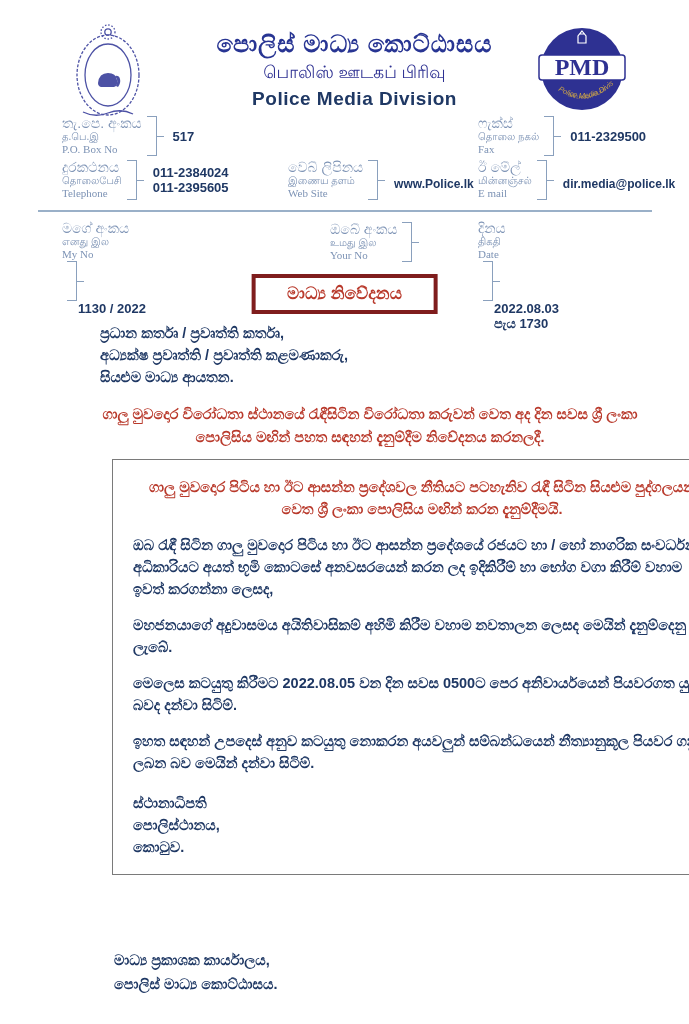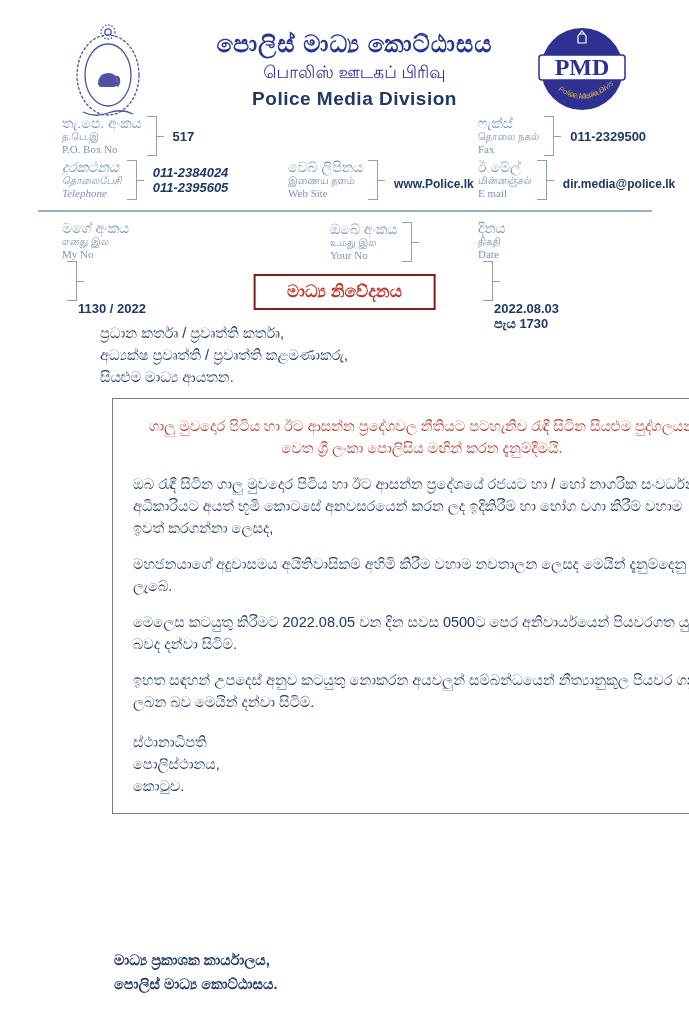--- a/index.html
+++ b/index.html
@@ -27,24 +27,24 @@
   .bracket { position:relative; width:10px; margin-left:5px; min-height:40px;
     border-top:1.2px solid #8aa0bd; border-right:1.2px solid #8aa0bd; border-bottom:1.2px solid #8aa0bd; }
   .bracket::after { content:""; position:absolute; top:50%; right:-8px; width:8px; height:0;
     border-top:1.2px solid #8aa0bd; }
   .cval { align-self:center; margin-left:16px; font-weight:bold; font-size:13px; color:#1f3864; white-space:nowrap; }
   .cval.small { font-size:12px;margin-top:8px; }
   .cval .v2 { display:block; }
   .divider { position:absolute; top:210px; left:38px; width:614px; border-top:2px solid #9ab0c8; }
   
   .release-title-box { position:absolute; top:274px; left:50%; transform:translateX(-50%);
-    border:2px solid #7f1d1d; padding:6px 32px; background:#fff; }
+    border:4px solid #7f1d1d; padding:6px 32px; background:#fff; }
   .release-title { color:#b93a2c; font-size:17px; font-weight:bold; white-space:nowrap; }
   
-  .content { position:absolute; left:100px; top:322px; width:540px; font-size:14.5px; font-weight:normal; }
+  .content { position:absolute; left:100px; top:322px; width:540px; font-size:14.5px; font-weight:bold; }
   .addr-line { line-height:22px; }
   .intro-red { margin-top:15px; color:#b93a2c; text-align:center; line-height:23px; }
   .notice-box { margin-top:10px; margin-left:12px; width:620px;
     border:1.5px solid #7a7a7a; padding:16px 20px 16px 20px; }
   .box-heading { color:#b93a2c; text-align:center; line-height:22px; }
   .box-para { margin-top:14px; line-height:22px; text-align:left; }
   .signature { margin-top:18px; line-height:22px; }
   .footer { position:absolute; left:114px; bottom:28px; line-height:24px; font-size:14.5px; font-weight:bold; }
 </style>
 </head>
@@ -98,21 +98,21 @@
 <div class="contact-item" style="left:478px; top:116px;align-items:flex-end;">
   <div class="lbl-stack">
     <span class="lbl si">ෆැක්ස්</span>
     <span class="lbl ta">தொலை நகல்</span>
     <span class="lbl en">Fax</span>
   </div>
   <div class="bracket"></div>
   <div class="cval">011-2329500</div>
 </div>
 
-<div class="contact-item" style="left:62px; top:160px;font-style:italic;">
+<div class="contact-item" style="left:62px; top:160px;">
   <div class="lbl-stack">
     <span class="lbl si">දුරකථනය</span>
     <span class="lbl ta">தொலைபேசி</span>
     <span class="lbl en">Telephone</span>
   </div>
   <div class="bracket"></div>
   <div class="cval">
     <span class="v1">011-2384024</span>
     <span class="v2">011-2395605</span>
   </div>
@@ -175,20 +175,21 @@
 
 <div class="release-title-box">
   <span class="release-title">මාධ්‍ය නිවේදනය</span>
 </div>
 
 <div class="content">
   <div class="addr-line">ප්‍රධාන කර්තෘ / ප්‍රවෘත්ති කර්තෘ,</div>
   <div class="addr-line">අධ්‍යක්ෂ ප්‍රවෘත්ති / ප්‍රවෘත්ති කළමණාකරු,</div>
   <div class="addr-line">සියළුම මාධ්‍ය ආයතන.</div>
 
+  <div class="intro-red">ගාලු මුවදොර විරෝධතා ස්ථානයේ රැඳීසිටින විරෝධතා කරුවන් වෙත අද දින සවස ශ්‍රී ලංකා පොලිසිය මඟින් පහත සඳහන් දැනුම්දීම නිවේදනය කරනලදී.</div>
 
   <div class="notice-box">
     <div class="box-heading">ගාලු මුවදොර පිටිය හා ඊට ආසන්න ප්‍රදේශවල නීතියට පටහැනිව රැඳී සිටින සියළුම පුද්ගලයන් වෙත ශ්‍රී ලංකා පොලිසිය මඟින් කරන දැනුම්දීමයි.</div>
     <div class="box-para">ඔබ රැඳී සිටින ගාලු මුවදොර පිටිය හා  ඊට ආසන්න ප්‍රදේශයේ රජයට හා / හෝ නාගරික සංවර්ධන අධිකාරියට අයත් භූමි කොටසේ අනවසරයෙන් කරන ලද ඉදිකිරීම් හා භෝග වගා කිරීම් වහාම ඉවත් කරගන්නා ලෙසද,</div>
     <div class="box-para">මහජනයාගේ අදුවාසමය අයිතිවාසිකම් අහිමි කිරීම වහාම නවතාලන ලෙසද මෙයින් දැනුම්දෙනු ලැබේ.</div>
     <div class="box-para">මෙලෙස කටයුතු කිරීමට 2022.08.05 වන දින සවස 0500ට පෙර අනිවාර්යයෙන් පියවරගත යුතු බවද දන්වා සිටිම්.</div>
     <div class="box-para">ඉහත සඳහන් උපදෙස් අනුව කටයුතු නොකරන අයවලුන් සම්බන්ධයෙන් නීත්‍යානුකූල පියවර ගනු ලබන බව මෙයින් දන්වා සිටිම්.</div>
     <div class="signature">
       <div>ස්ථානාධිපති</div>
       <div>පොලිස්ථානය,</div>

